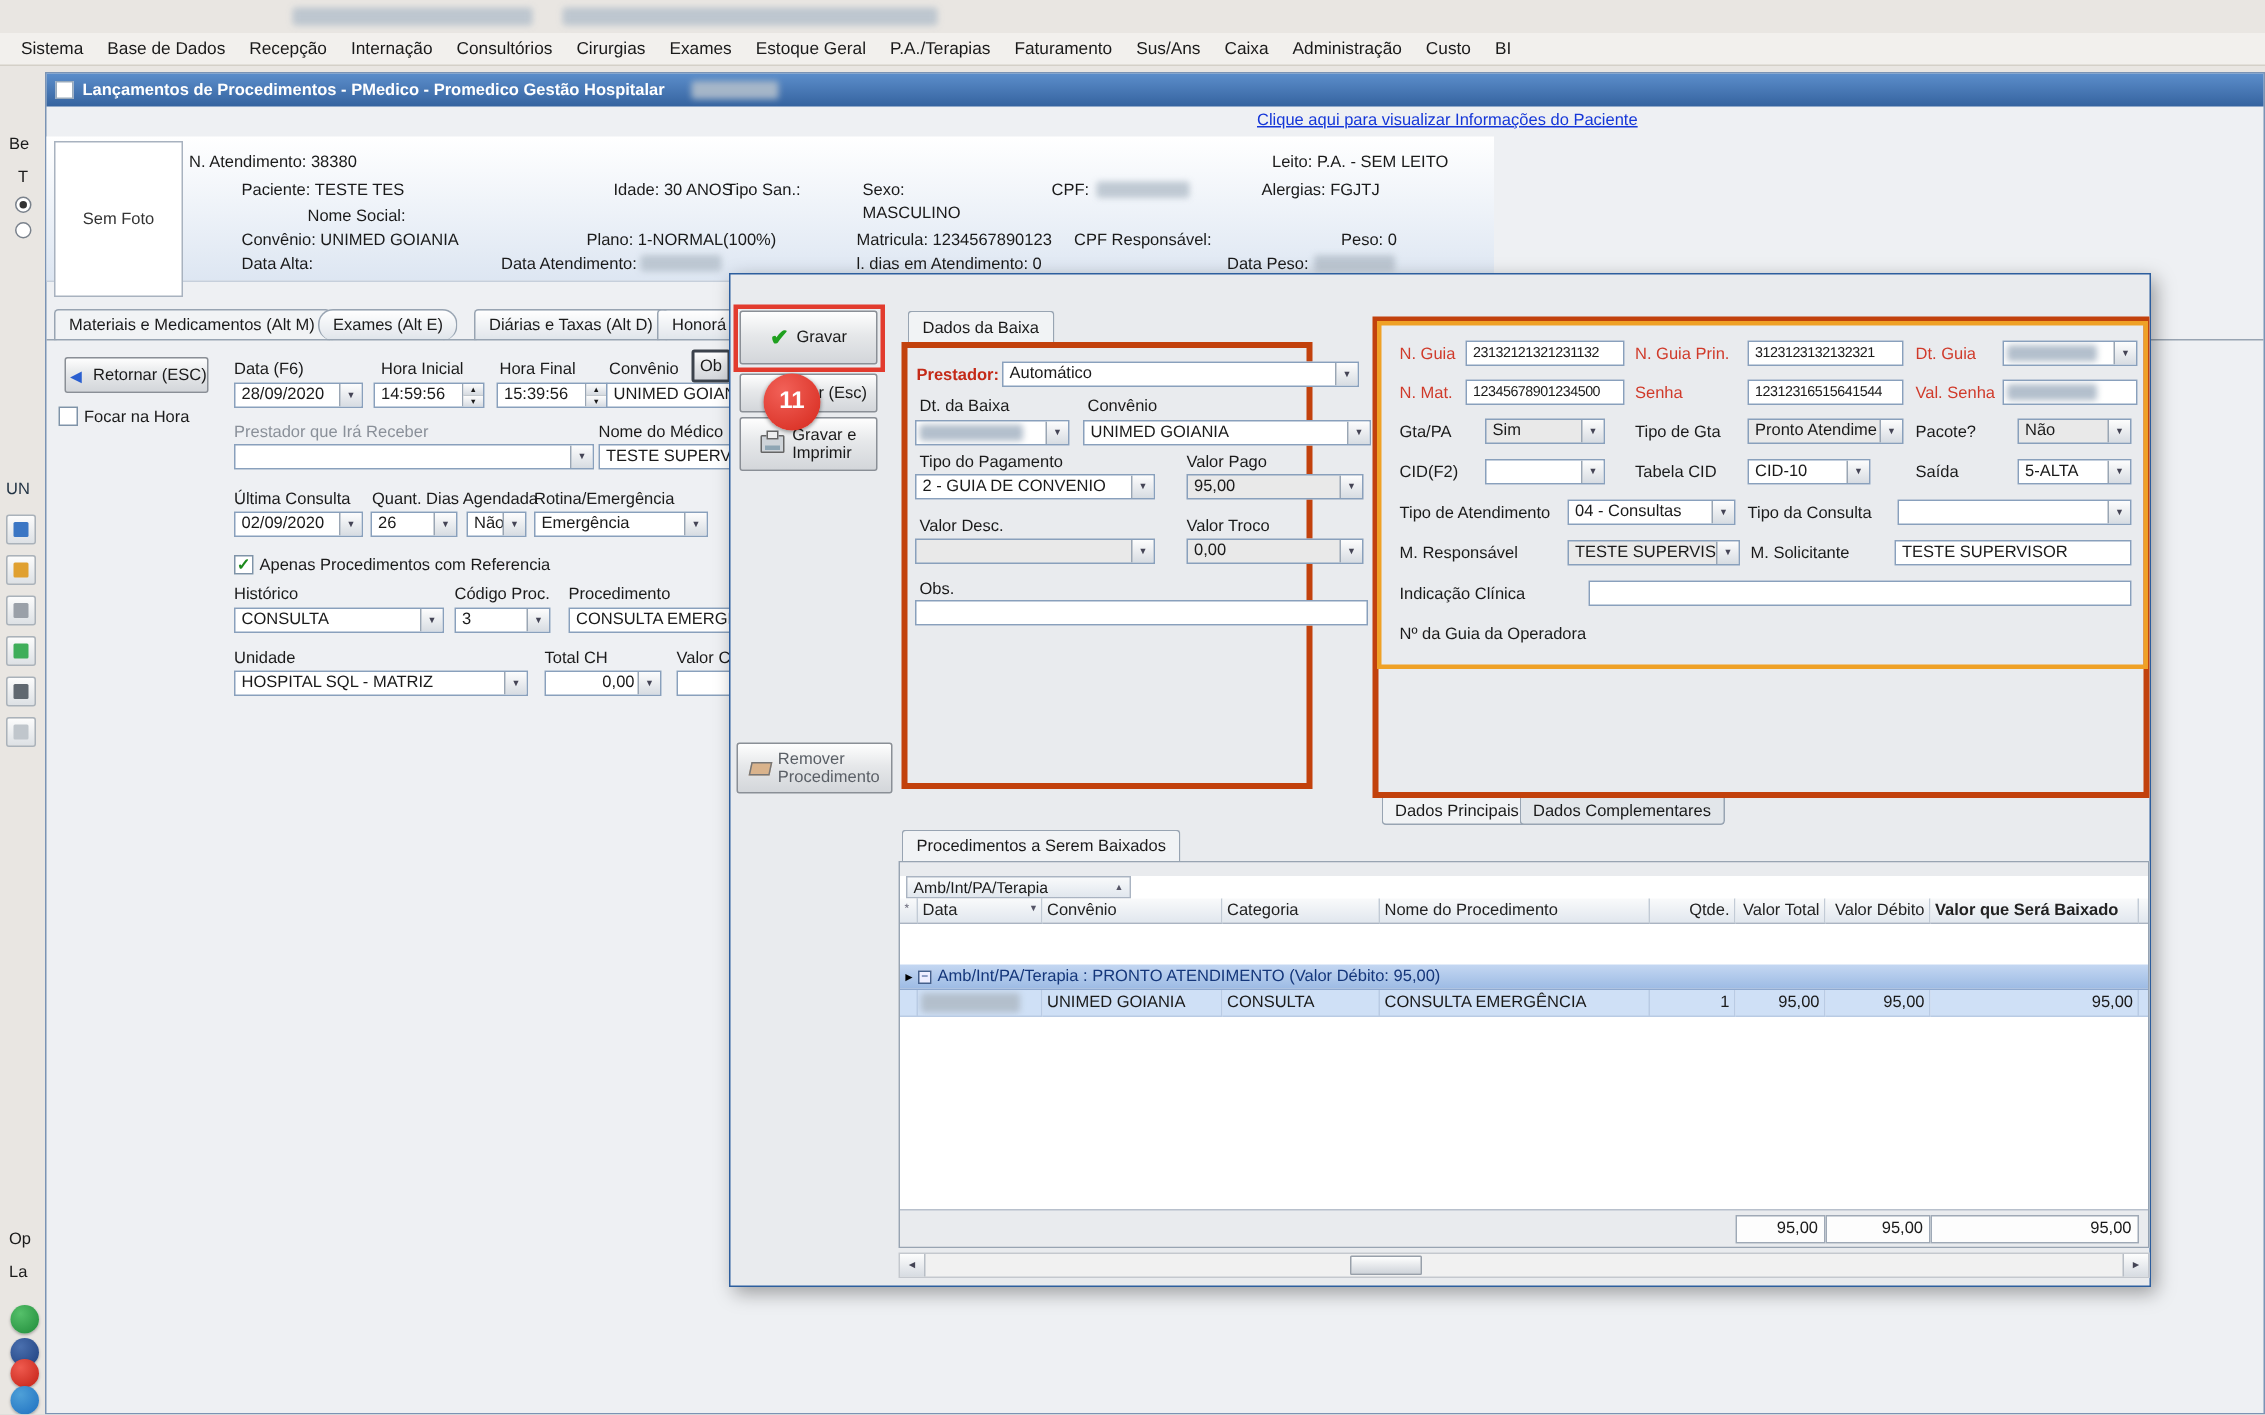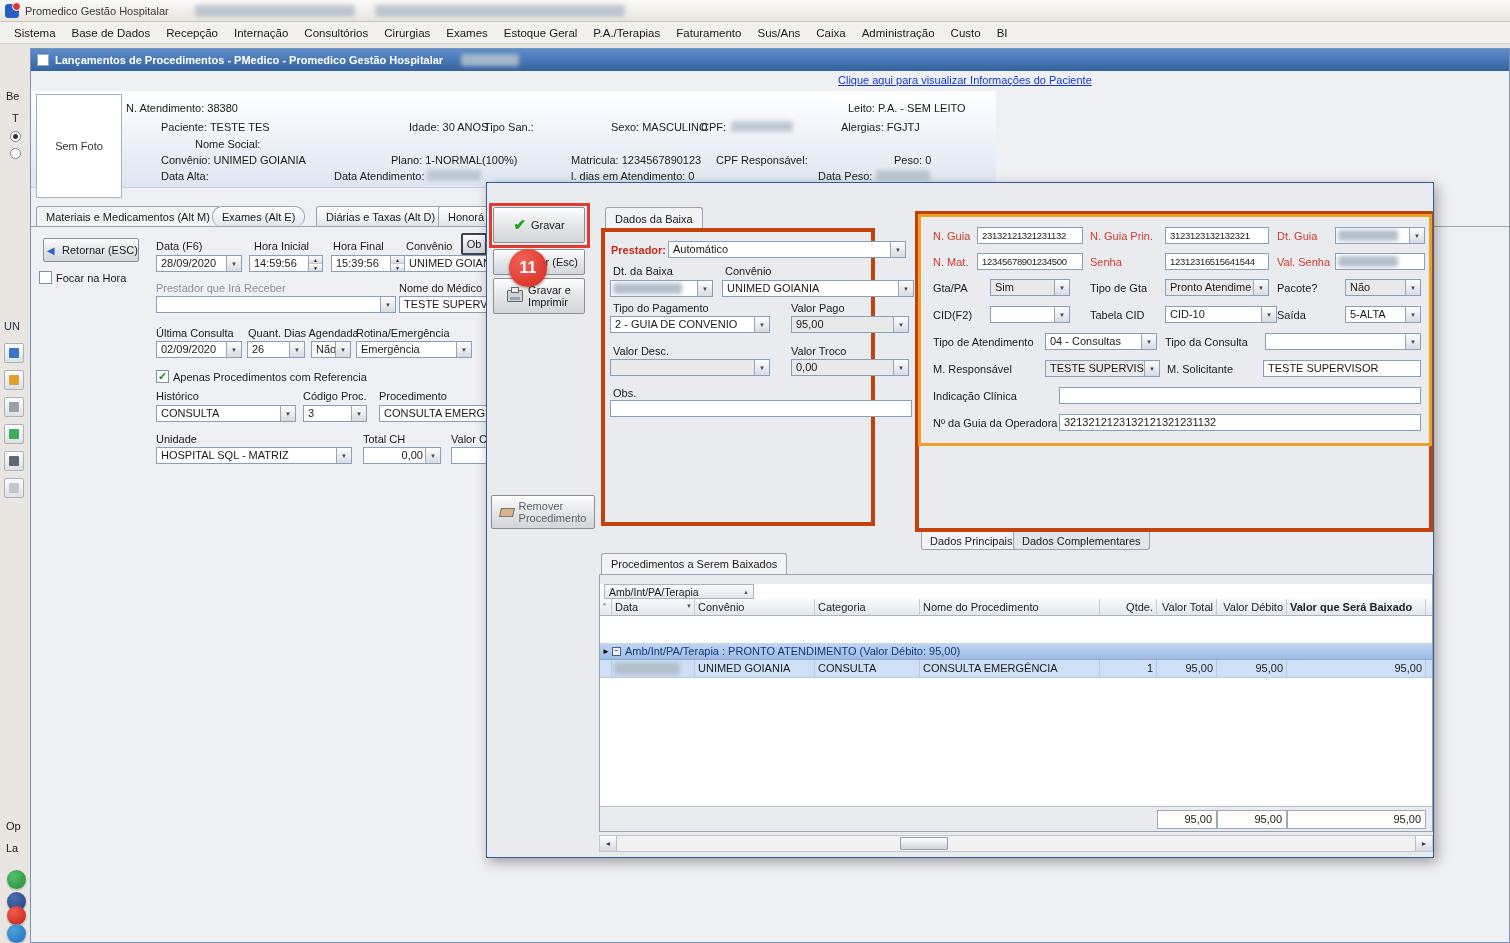--- a/index.html
+++ b/index.html
@@ -67,24 +67,20 @@
   a.plink{position:absolute;color:#1436d8;text-decoration:underline;font-size:11px;white-space:nowrap;}
   .logo{width:14px;height:14px;border-radius:3px;background:#2860c0;position:relative;flex:none;}
   .logo:after{content:"";position:absolute;right:-2px;top:-2px;width:7px;height:7px;border-radius:50%;background:#d23c2a;border:1px solid #fff;}
   .wico{width:12px;height:12px;background:#fff;border:1px solid #9ab;flex:none;}
 </style>
 </head>
 <body>
 
 <div class="screen">
 
-  <div class="topbar">
-    <span class="logo"></span>
-    <span style="color:#3c3c3c;">Promedico Gestão Hospitalar</span>
-  </div>
   <div class="blb" style="left:195px;top:5px;width:160px;height:12px;"></div>
   <div class="blb" style="left:375px;top:5px;width:250px;height:12px;"></div>
 
   <div class="menubar">
     <span class="mi">Sistema</span>
     <span class="mi">Base de Dados</span>
     <span class="mi">Recepção</span>
     <span class="mi">Internação</span>
     <span class="mi">Consultórios</span>
     <span class="mi">Cirurgias</span>
@@ -154,32 +150,32 @@
 
     <span class="pair" style="left:130px;top:72px;">
       <span>Paciente:</span>
       <span>TESTE TES</span>
     </span>
     <span class="pair" style="left:378px;top:72px;">
       <span>Idade:</span>
       <span>30 ANOS</span>
     </span>
     <span class="l" style="left:453px;top:72px;">Tipo San.:</span>
-    <span class="pair" style="left:580px;top:72px;">
+    <span class="pair" style="left:544px;top:72px;flex-direction:column;">
       <span>Sexo:</span>
       <span>MASCULINO</span>
     </span>
     <span class="l" style="left:670px;top:72px;">CPF:</span>
     <span class="blb" style="left:700px;top:72px;width:62px;height:11px;"></span>
     <span class="pair" style="left:810px;top:72px;">
       <span>Alergias:</span>
       <span>FGJTJ</span>
     </span>
 
-    <span class="l" style="left:120px;top:89px;padding-left:44px;">Nome Social:</span>
+    <span class="l" style="left:130px;top:89px;padding-left:44px;">Nome Social:</span>
 
     <span class="pair" style="left:130px;top:105px;">
       <span>Convênio:</span>
       <span>UNIMED GOIANIA</span>
     </span>
     <span class="pair" style="left:360px;top:105px;">
       <span>Plano:</span>
       <span>1-NORMAL(100%)</span>
     </span>
     <span class="pair" style="left:540px;top:105px;">
@@ -426,21 +422,21 @@
       <div class="f c g" style="left:426px;top:64px;width:76px;">
         <span>Não</span>
         <span class="ar">▼</span>
       </div>
 
       <span class="l" style="left:14px;top:94px;">CID(F2)</span>
       <div class="f c" style="left:71px;top:91px;width:80px;">
         <span class="ar">▼</span>
       </div>
       <span class="l" style="left:171px;top:94px;">Tabela CID</span>
-      <div class="f c" style="left:246px;top:91px;width:112px;">
+      <div class="f c" style="left:246px;top:91px;width:82px;">
         <span>CID-10</span>
         <span class="ar">▼</span>
       </div>
       <span class="l" style="left:358px;top:94px;">Saída</span>
       <div class="f c" style="left:426px;top:91px;width:76px;">
         <span>5-ALTA</span>
         <span class="ar">▼</span>
       </div>
 
       <span class="l" style="left:14px;top:121px;">Tipo de Atendimento</span>
@@ -460,23 +456,20 @@
       </div>
       <span class="l" style="left:248px;top:148px;">M. Solicitante</span>
       <div class="f" style="left:344px;top:145px;width:158px;">
         <span>TESTE SUPERVISOR</span>
       </div>
 
       <span class="l" style="left:14px;top:175px;">Indicação Clínica</span>
       <div class="f" style="left:140px;top:172px;width:362px;"></div>
 
       <span class="l" style="left:14px;top:202px;">Nº da Guia da Operadora</span>
-      <div class="f" style="left:140px;top:199px;width:362px;">
-        <span>3213212123132121321231132</span>
-      </div>
     </div>
     <div class="orangebox"></div>
 
     <div class="btab act" style="left:434px;top:349px;">
       <span>Dados Principais</span>
     </div>
     <div class="btab" style="left:526px;top:349px;">
       <span>Dados Complementares</span>
     </div>
 

